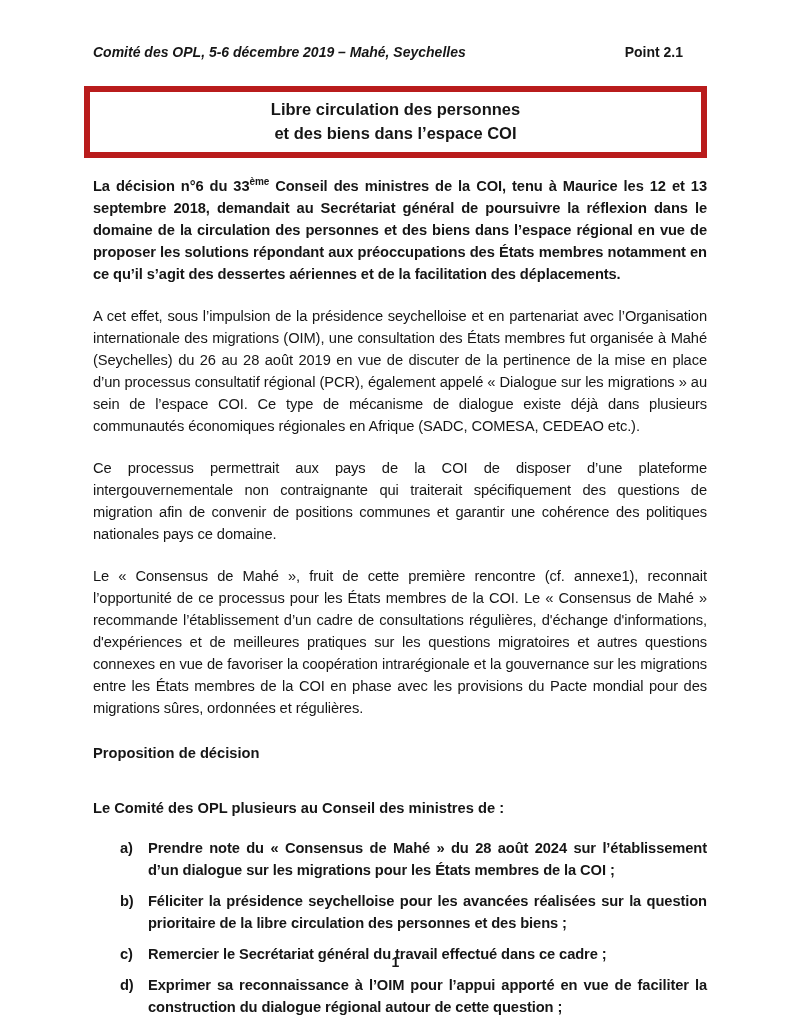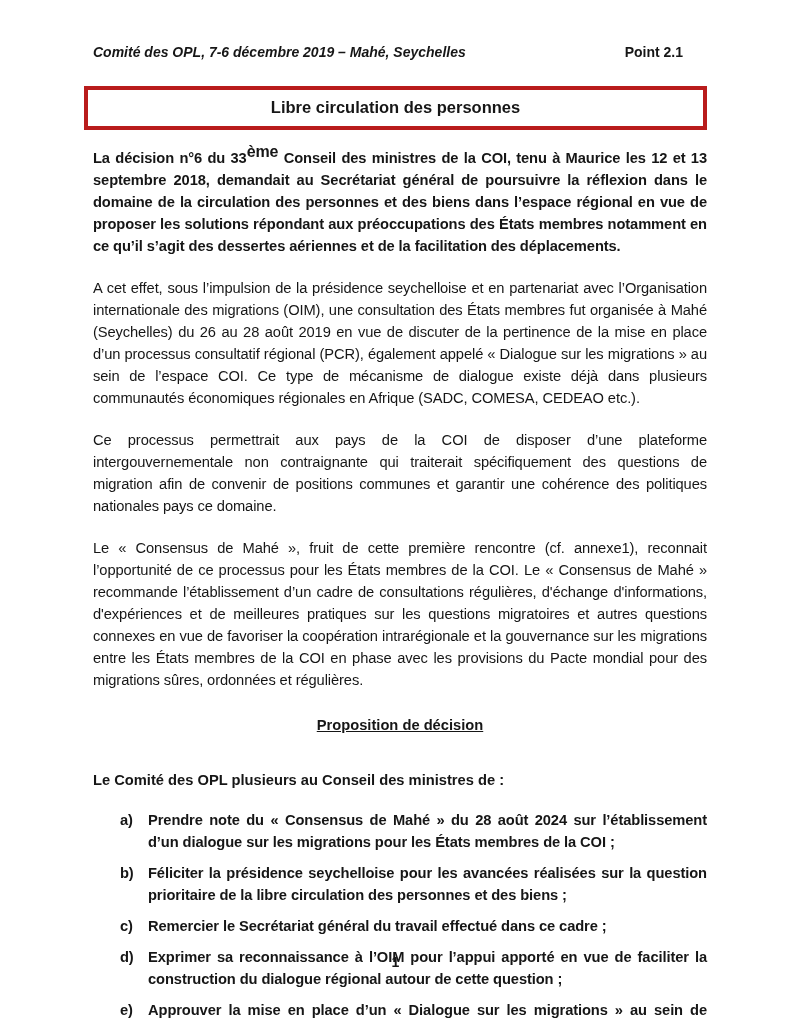--- a/index.html
+++ b/index.html
@@ -31,45 +31,43 @@
   .hdr .left {
     font-style: italic;
   }
   .hdr .right {
     font-style: normal;
   }
   
   .title-box {
     margin-top: 26px;
     margin-left: -9px;
-    border: 4px solid #b91c1c;
+    border: 6px solid #b91c1c;
     padding: 5px 10px 7px 10px;
     text-align: center;
     font-size: 16.5px;
     font-weight: bold;
     line-height: 24px;
   }
   
   .body-text p {
     margin: 0 0 20px 0;
     font-size: 14.7px;
     line-height: 22px;
     text-align: justify;
     letter-spacing: -0.1px;
   }
   .body-text { margin-top: 17px; }
   .p-bold { font-weight: bold; }
-  sup { font-size: 16px; line-height: 0; }
+  sup { font-size: 10px; line-height: 0; }
   
   .decision-heading {
     margin-top: 26px;
     font-size: 14.7px;
     font-weight: bold;
-    text-decoration: underline;
-    text-align: center;
   }
   .decision-intro {
     margin-top: 36px;
     font-size: 14.7px;
     font-weight: bold;
     line-height: 22px;
   }
   .decision-list {
     margin-top: 18px;
   }
@@ -99,26 +97,27 @@
     font-size: 14px;
     font-weight: bold;
   }
 </style>
 </head>
 <body>
 
 <div class="page">
 
   <div class="hdr">
-    <span class="left">Comité des OPL, 7-6 décembre 2019 – Mahé, Seychelles</span>
+    <span class="left">Comité des OPL, 5-6 décembre 2019 – Mahé, Seychelles</span>
     <span class="right">Point 2.1</span>
   </div>
 
   <div class="title-box">
     <div>Libre circulation des personnes</div>
+    <div>et des biens dans l’espace COI</div>
   </div>
 
   <div class="body-text">
     <p class="p-bold"><span>La décision n°6 du 33</span><sup>ème</sup><span> Conseil des ministres de la COI, tenu à Maurice les 12 et 13 septembre 2018, demandait au Secrétariat général de poursuivre la réflexion dans le domaine de la circulation des personnes et des biens dans l’espace régional en vue de proposer les solutions répondant aux préoccupations des États membres notamment en ce qu’il s’agit des dessertes aériennes et de la facilitation des déplacements.</span></p>
     <p>A cet effet, sous l’impulsion de la présidence seychelloise et en partenariat avec l’Organisation internationale des migrations (OIM), une consultation des États membres fut organisée à Mahé (Seychelles) du 26 au 28 août 2019 en vue de discuter de la pertinence de la mise en place d’un processus consultatif régional (PCR), également appelé « Dialogue sur les migrations » au sein de l’espace COI. Ce type de mécanisme de dialogue existe déjà dans plusieurs communautés économiques régionales en Afrique (SADC, COMESA, CEDEAO etc.).</p>
     <p>Ce processus permettrait aux pays de la COI de disposer d’une plateforme intergouvernementale non contraignante qui traiterait spécifiquement des questions de migration afin de convenir de positions communes et garantir une cohérence des politiques nationales pays ce domaine.</p>
     <p>Le « Consensus de Mahé », fruit de cette première rencontre (cf. annexe1), reconnait l’opportunité de ce processus pour les États membres de la COI. Le « Consensus de Mahé » recommande l’établissement d’un cadre de consultations régulières, d'échange d'informations, d'expériences et de meilleures pratiques sur les questions migratoires et autres questions connexes en vue de favoriser la coopération intrarégionale et la gouvernance sur les migrations entre les États membres de la COI en phase avec les provisions du Pacte mondial pour des migrations sûres, ordonnées et régulières.</p>
   </div>
 
   <div class="decision-heading">Proposition de décision</div>

